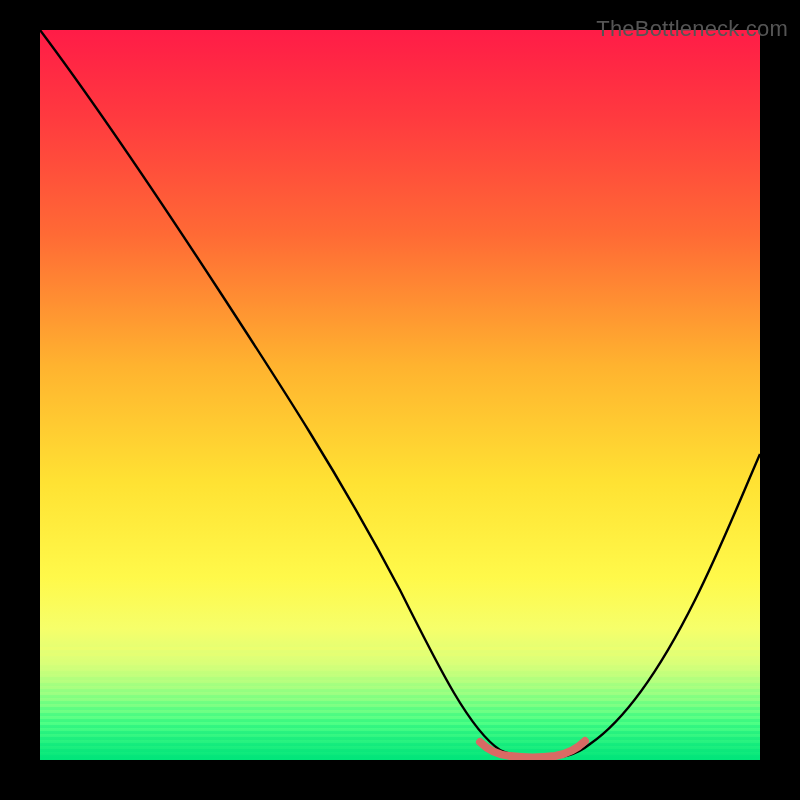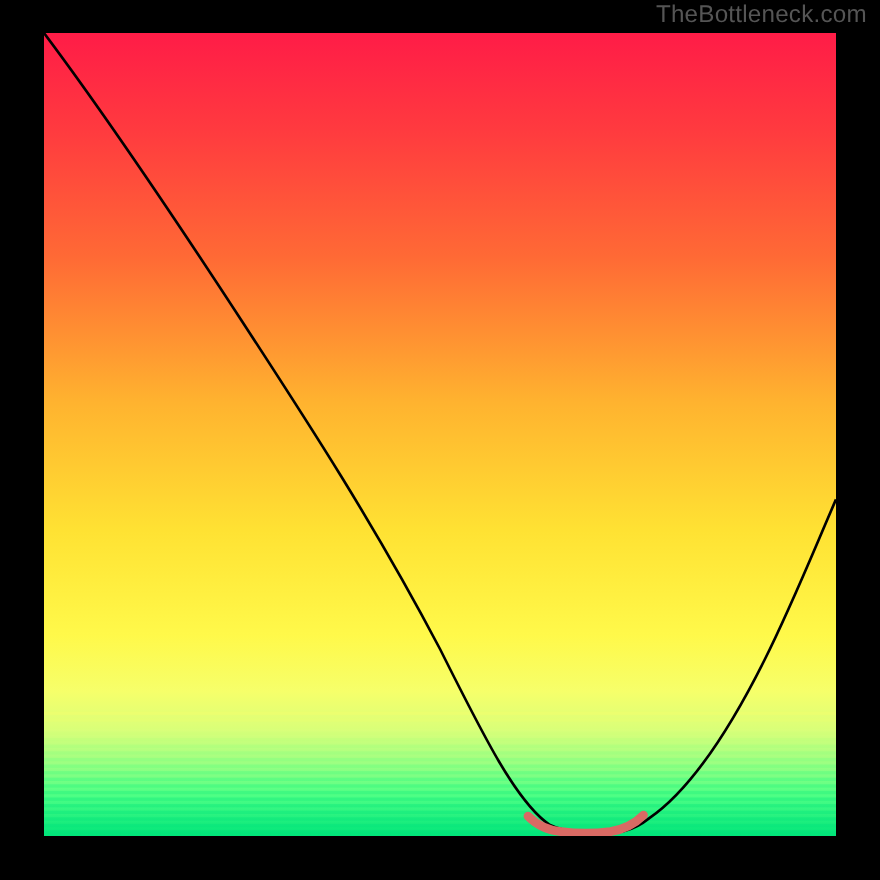--- a/index.html
+++ b/index.html
@@ -12,21 +12,21 @@
     font-family: Arial, Helvetica, sans-serif;
   }
   .frame {
     position: relative;
     width: 800px;
     height: 800px;
     background: #000;
   }
   .watermark {
     position: absolute;
-    top: 0;
+    top: 16px;
     right: 12px;
     color: #555;
     font-size: 22px;
     font-weight: 500;
     letter-spacing: 0.2px;
     z-index: 40;
   }
   .plot {
     position: absolute;
     left: 40px;

